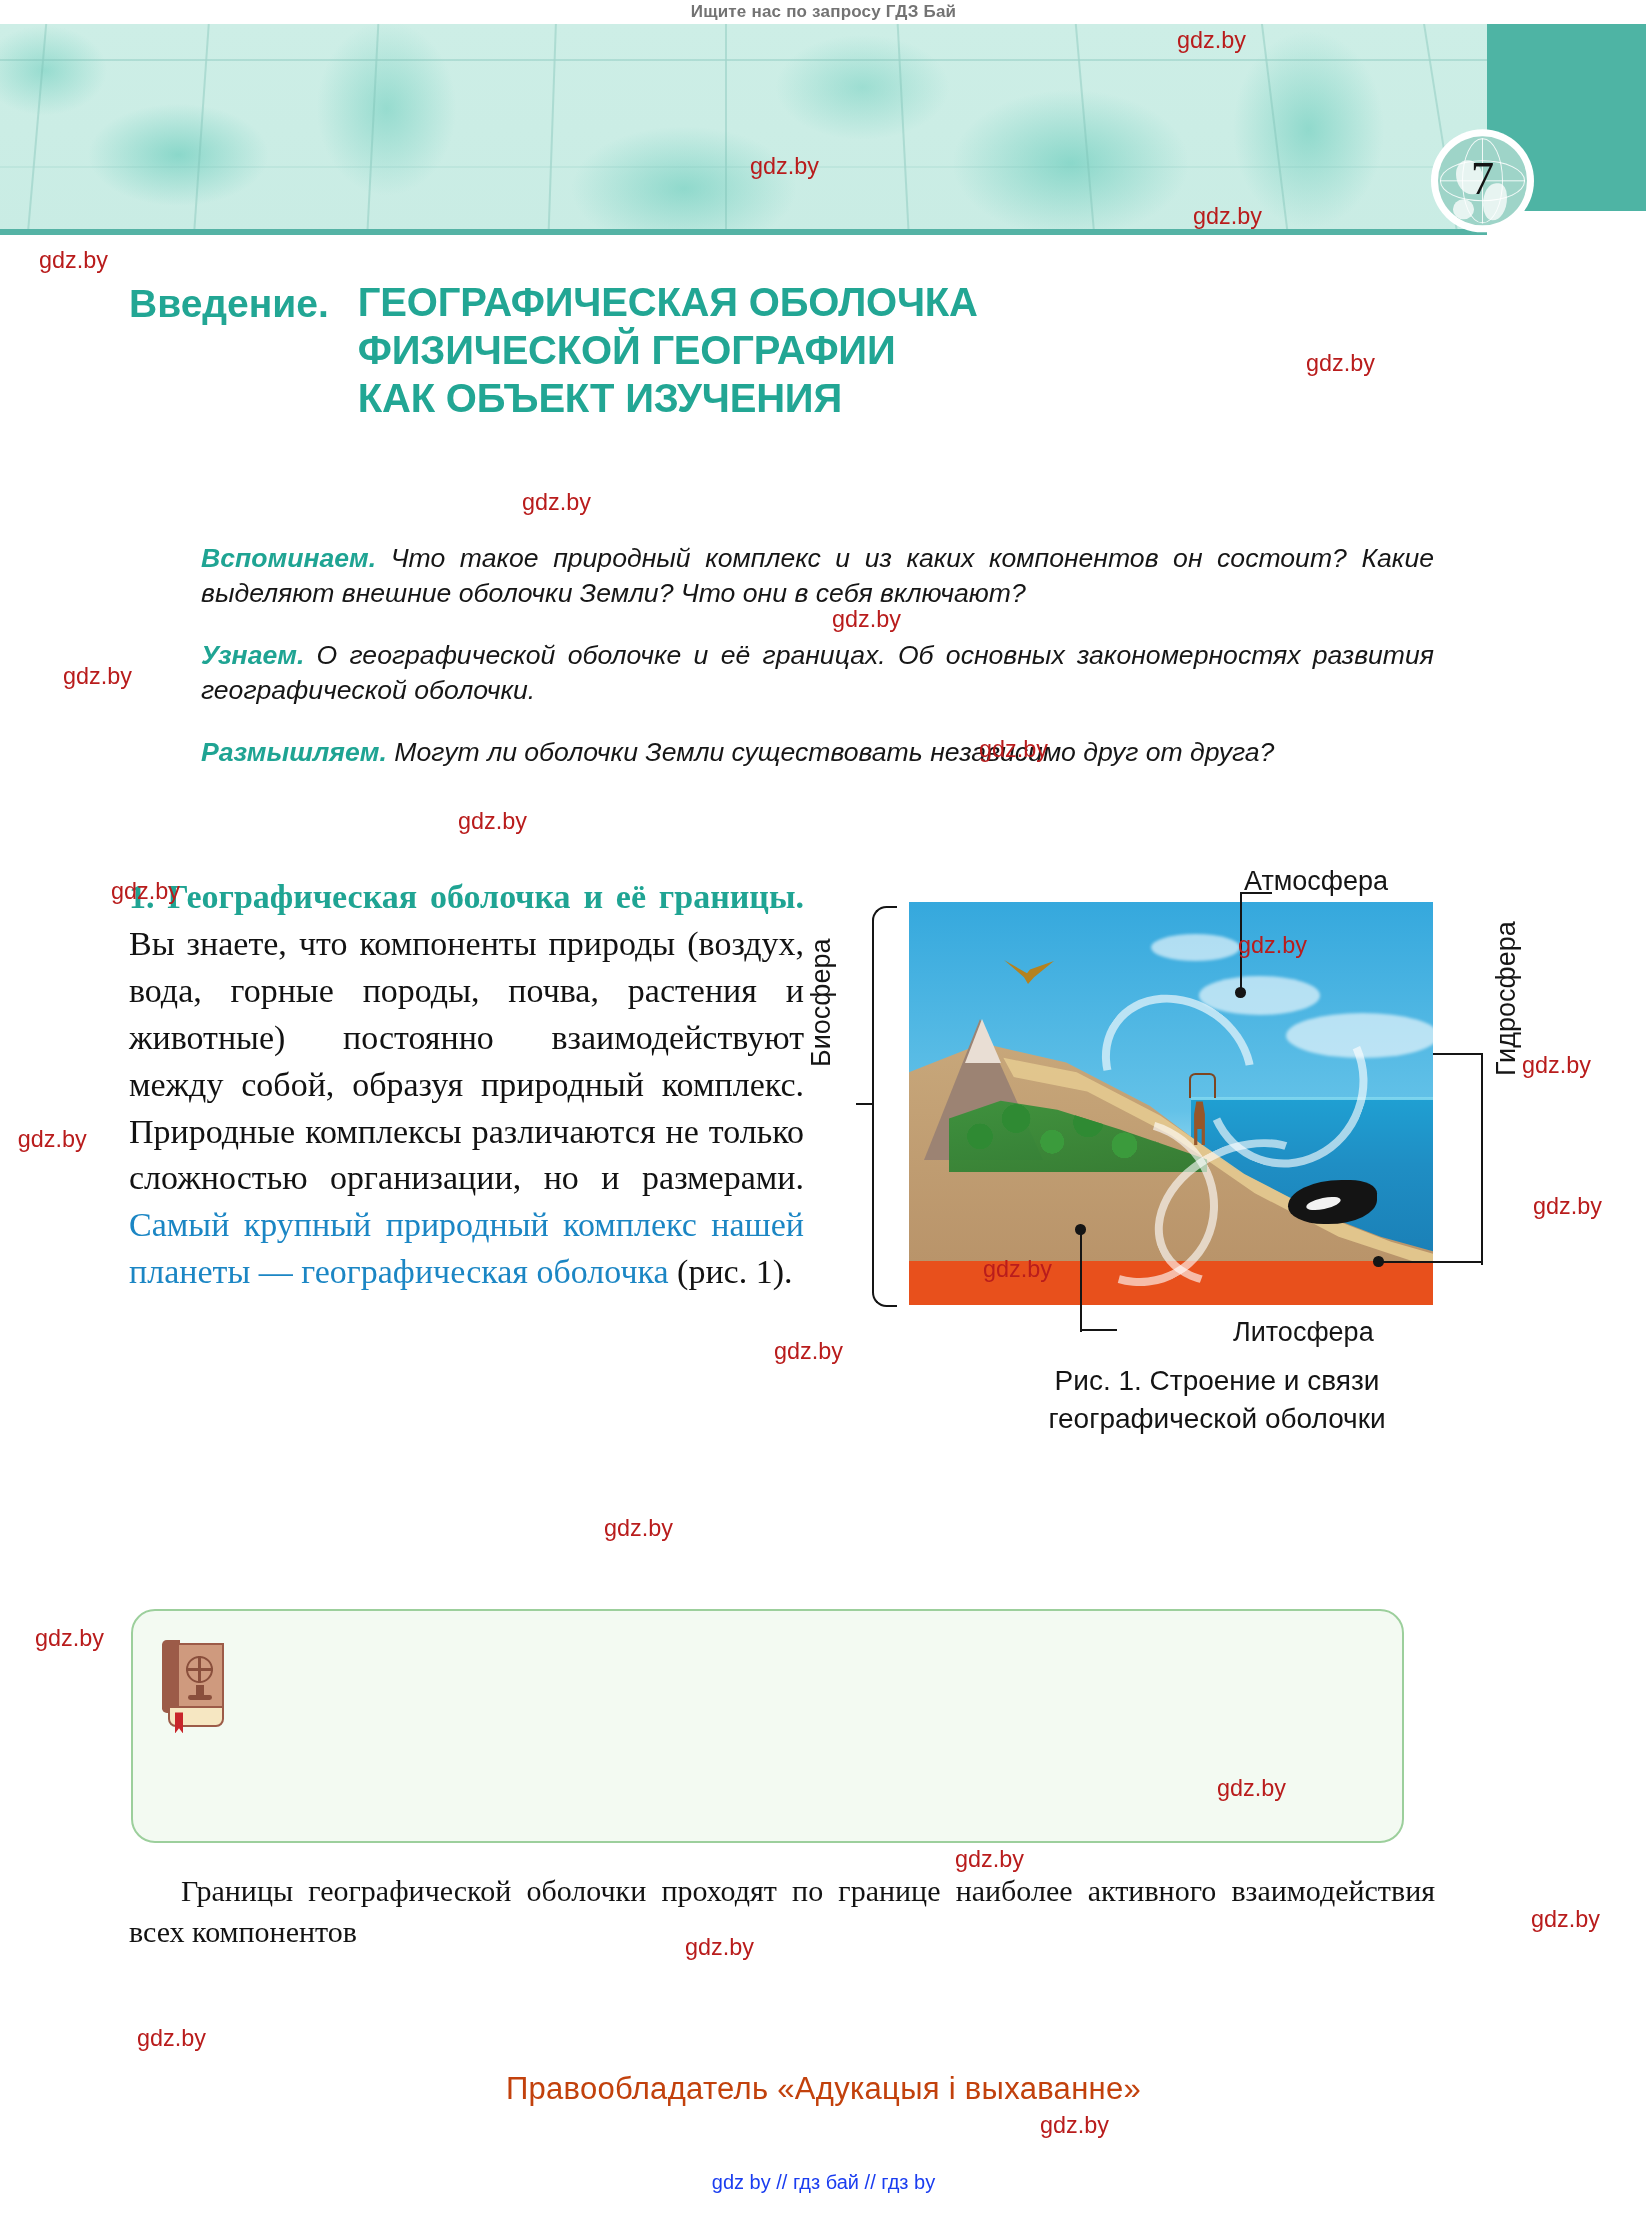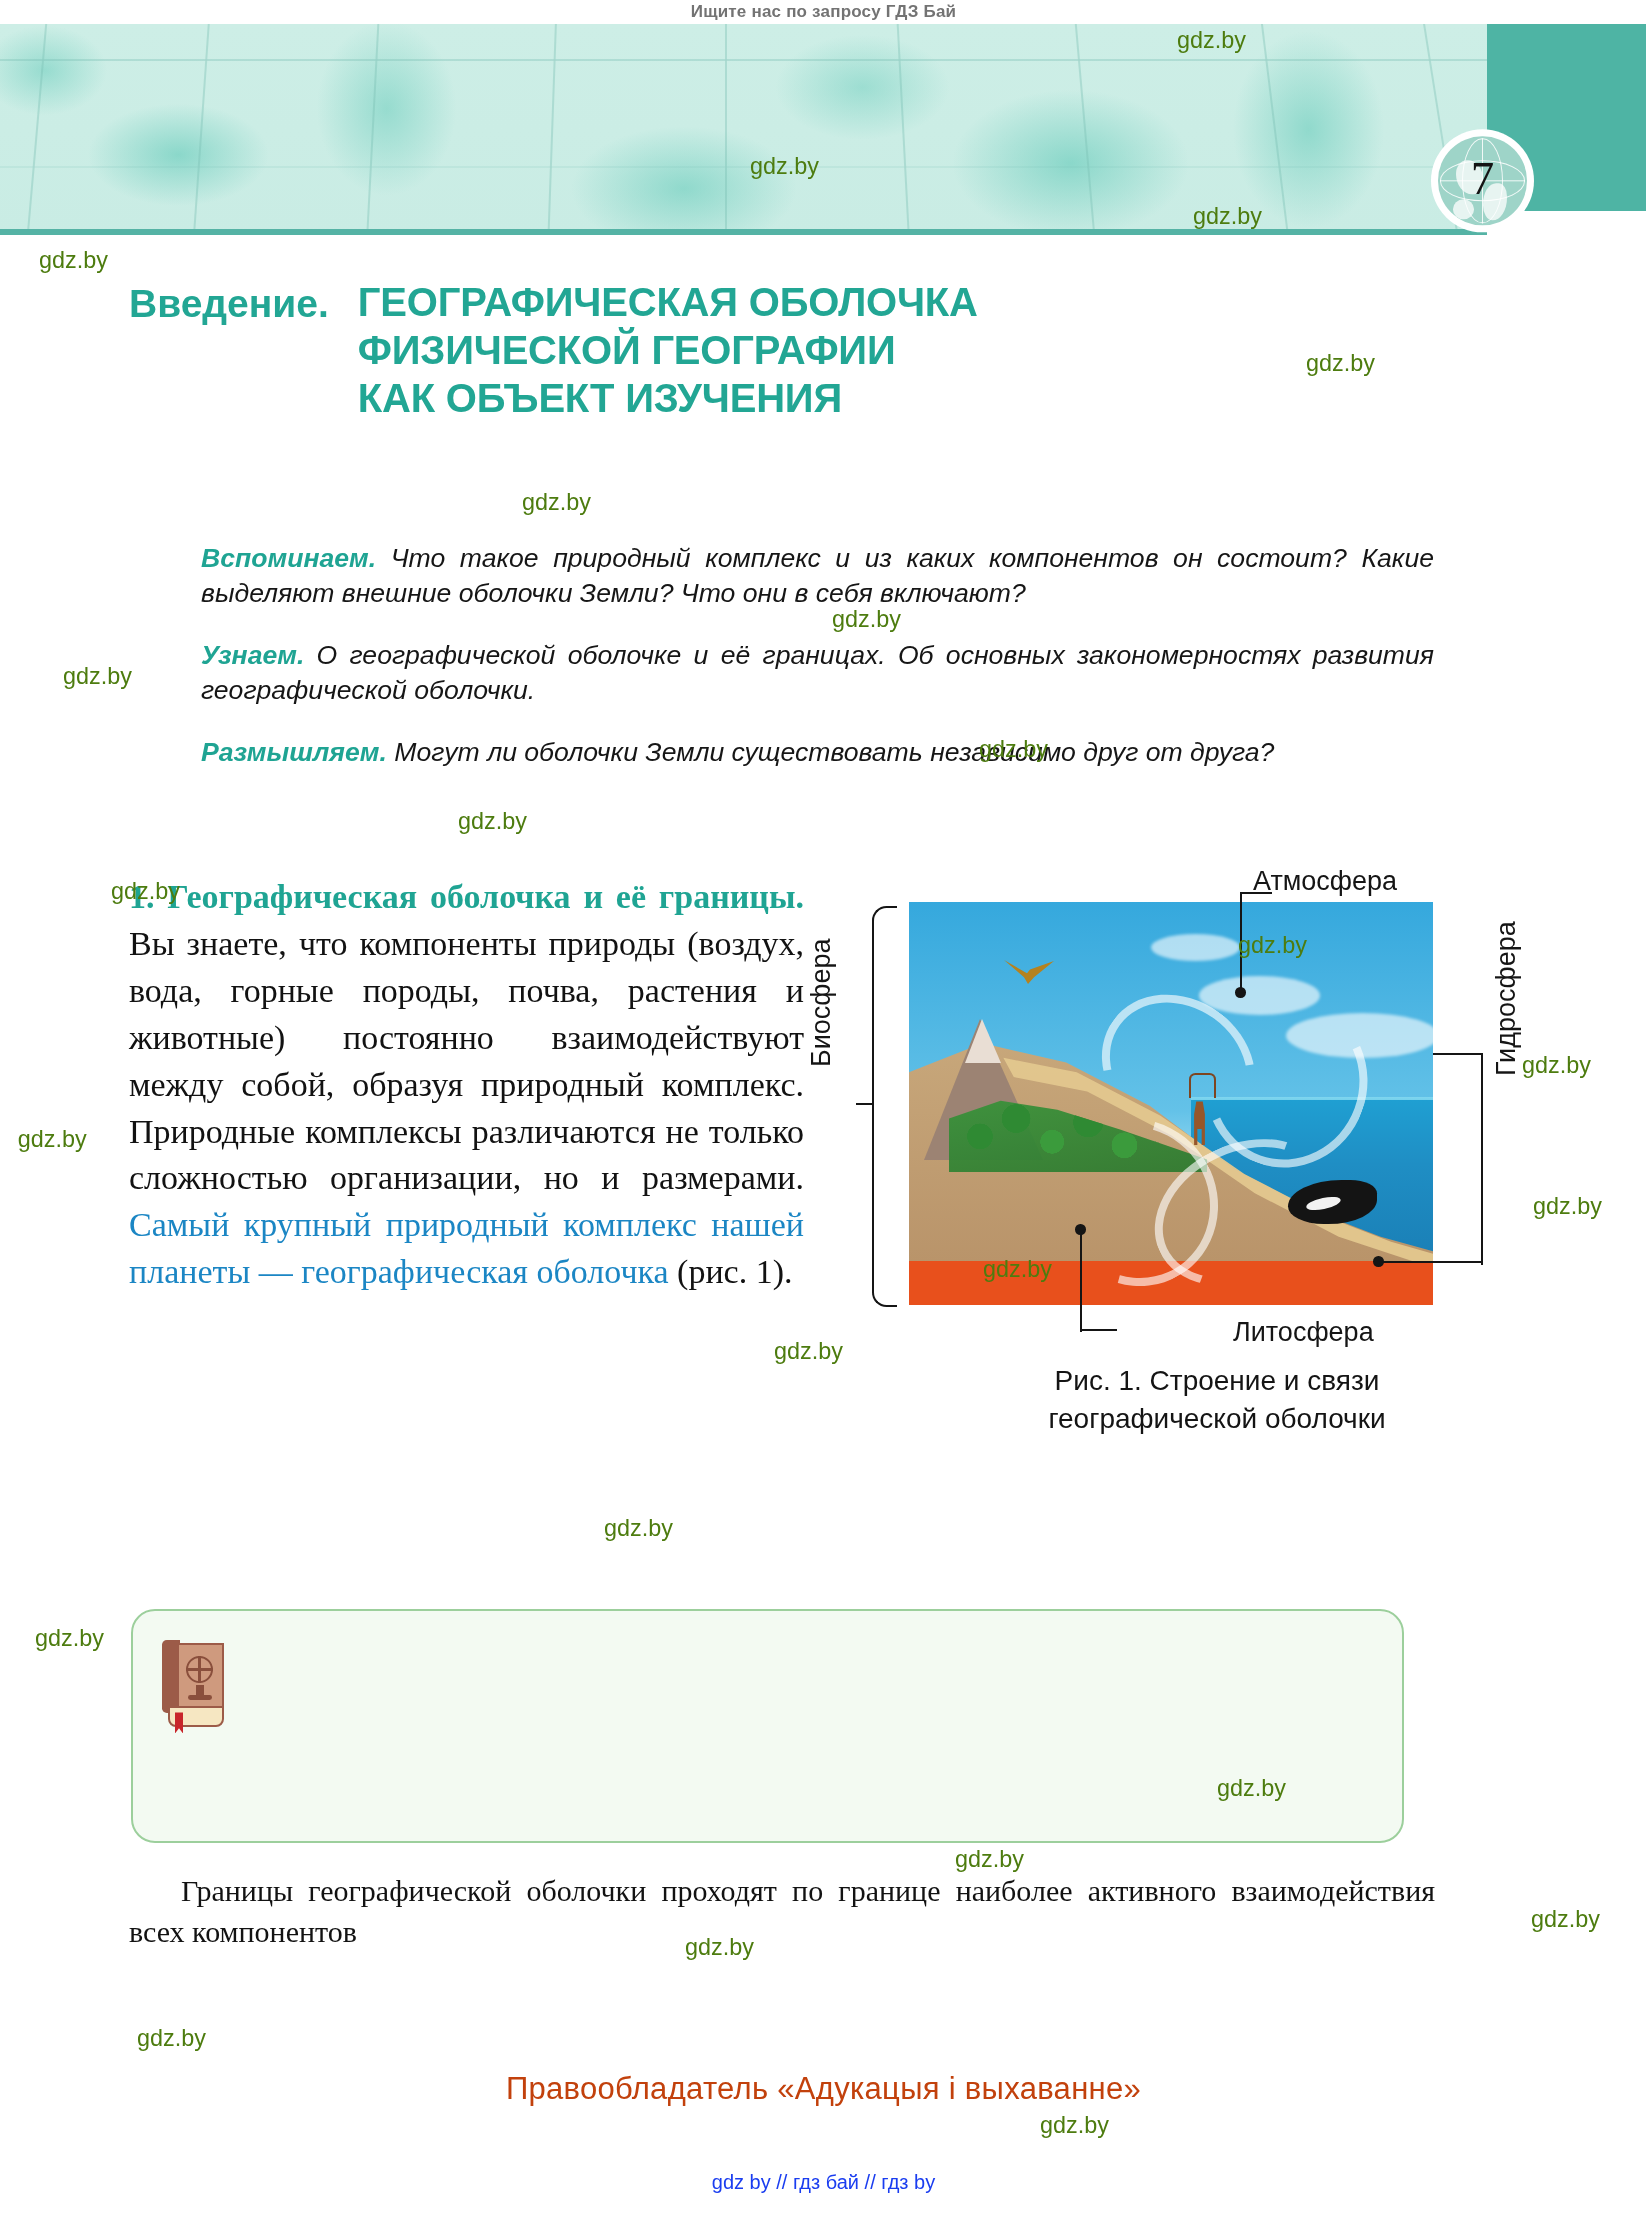--- a/index.html
+++ b/index.html
@@ -250,21 +250,21 @@
     top: 866px;
     width: 806px;
   }
   .fig-canvas {
     position: relative;
     width: 806px;
     height: 492px;
   }
   .fig-label-atm {
     position: absolute;
-    left: 439px;
+    left: 430px;
     top: 0;
     font-family: "Liberation Sans", sans-serif;
     font-size: 27px;
     color: #151515;
     white-space: nowrap;
   }
   .fig-label-lit {
     position: absolute;
     left: 419px;
     top: 451px;
@@ -691,21 +691,21 @@
     font-family: "Liberation Sans", sans-serif;
     font-size: 20px;
     color: #1a3df0;
   }
 
   
   .wm {
     position: absolute;
     font-family: "Liberation Sans", sans-serif;
     font-size: 23.4px;
-    color: #4d7c0f;
+    color: #b91c1c;
     white-space: nowrap;
     z-index: 20;
     pointer-events: none;
   }
 </style>
 </head>
 <body>
 
 <div class="page">
 

